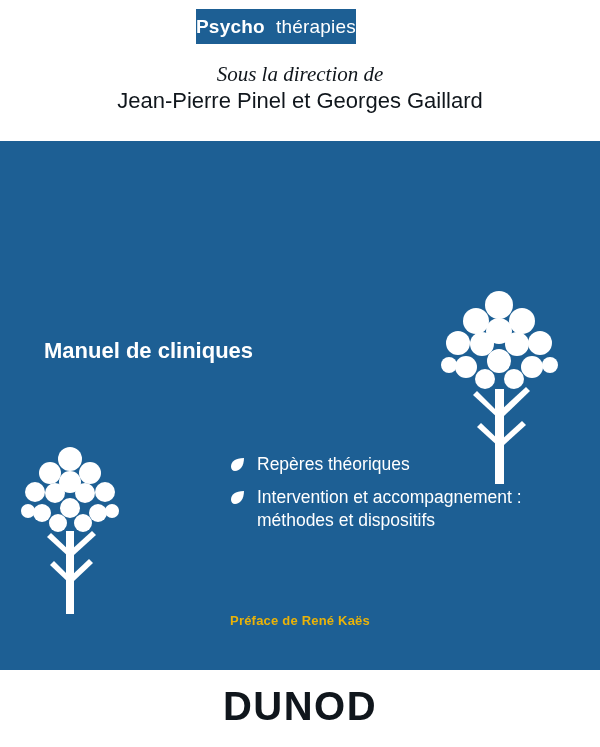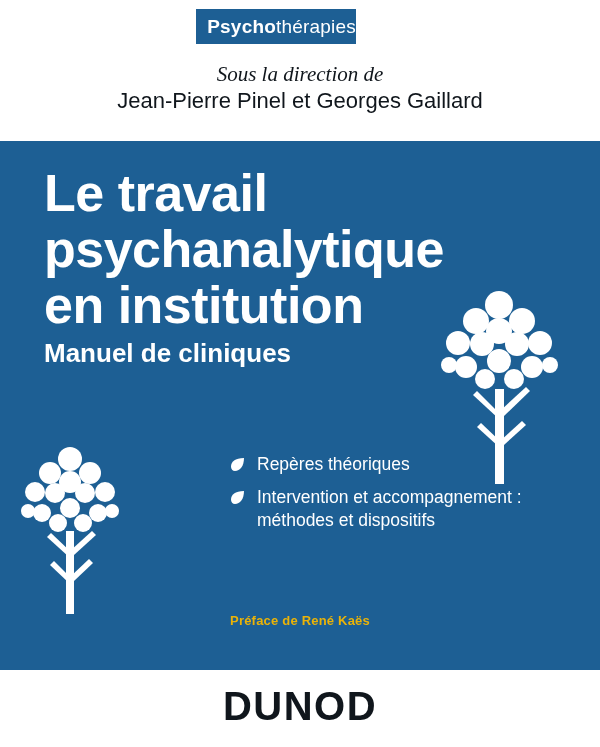--- a/index.html
+++ b/index.html
@@ -32,21 +32,21 @@
     top: 9px;
     width: 160px;
     height: 35px;
     background: #1d5f94;
     color: #ffffff;
     font-size: 19px;
     font-weight: bold;
     letter-spacing: 0.2px;
     display: flex;
     align-items: center;
-    justify-content: flex-end;
+    justify-content: space-between;
     font-family: "Liberation Sans", sans-serif;
   }
   .collection-tag .light {
     font-weight: normal;
   }
   .direction-line {
     position: absolute;
     left: 0;
     top: 62px;
     width: 600px;
@@ -96,21 +96,21 @@
     line-height: 1.08;
     letter-spacing: -0.5px;
     font-family: "Liberation Sans", sans-serif;
   }
   .subtitle {
     position: absolute;
     left: 44px;
     top: 197px;
     width: 470px;
     color: #ffffff;
-    font-size: 26px;
+    font-size: 22px;
     font-weight: bold;
     line-height: 1.22;
     font-family: "Liberation Sans", sans-serif;
   }
 
   
   .bullets {
     position: absolute;
     left: 230px;
     top: 312px;
@@ -250,25 +250,20 @@
         <circle cx="34" cy="84" r="9"></circle>
         <circle cx="90" cy="84" r="9"></circle>
         <circle cx="62" cy="79" r="10"></circle>
         <circle cx="50" cy="94" r="9"></circle>
         <circle cx="75" cy="94" r="9"></circle>
         <circle cx="20" cy="82" r="7"></circle>
         <circle cx="104" cy="82" r="7"></circle>
       </g>
     </svg>
 
-    <div class="title">
-      <div>Le travail</div>
-      <div>psychanalytique</div>
-      <div>en institution</div>
-    </div>
 
     <div class="subtitle">
       <div>Manuel de cliniques</div>
     </div>
 
     <div class="bullets">
       <div class="bullet">
         <svg class="leaf-icon" viewBox="0 0 15 15" aria-hidden="true">
           <path d="M14 1 C5 1 1 5 1 9.5 C1 12 2.5 14 5 14 C10 14 14 9 14 1 Z" fill="#ffffff"></path>
         </svg>

